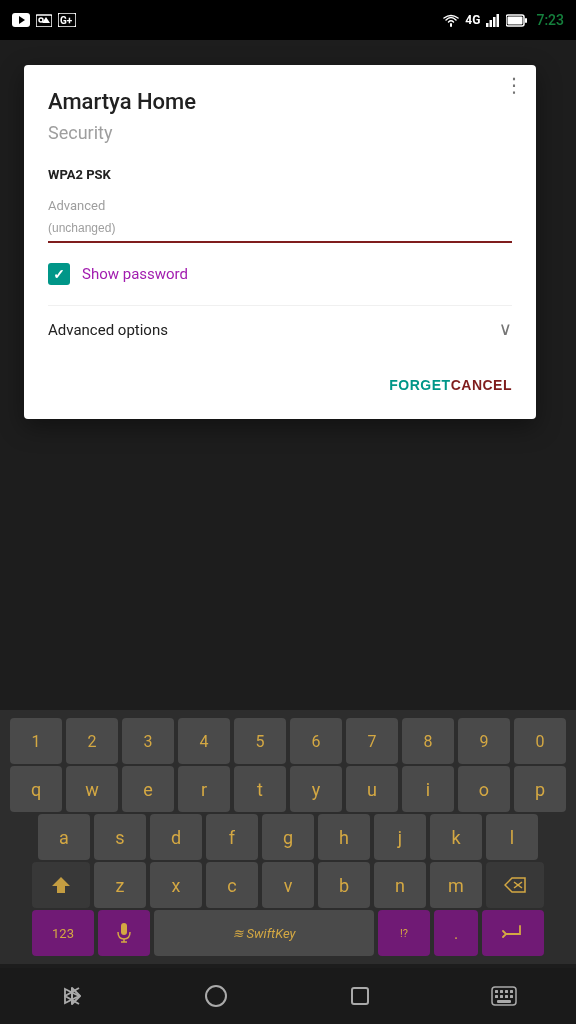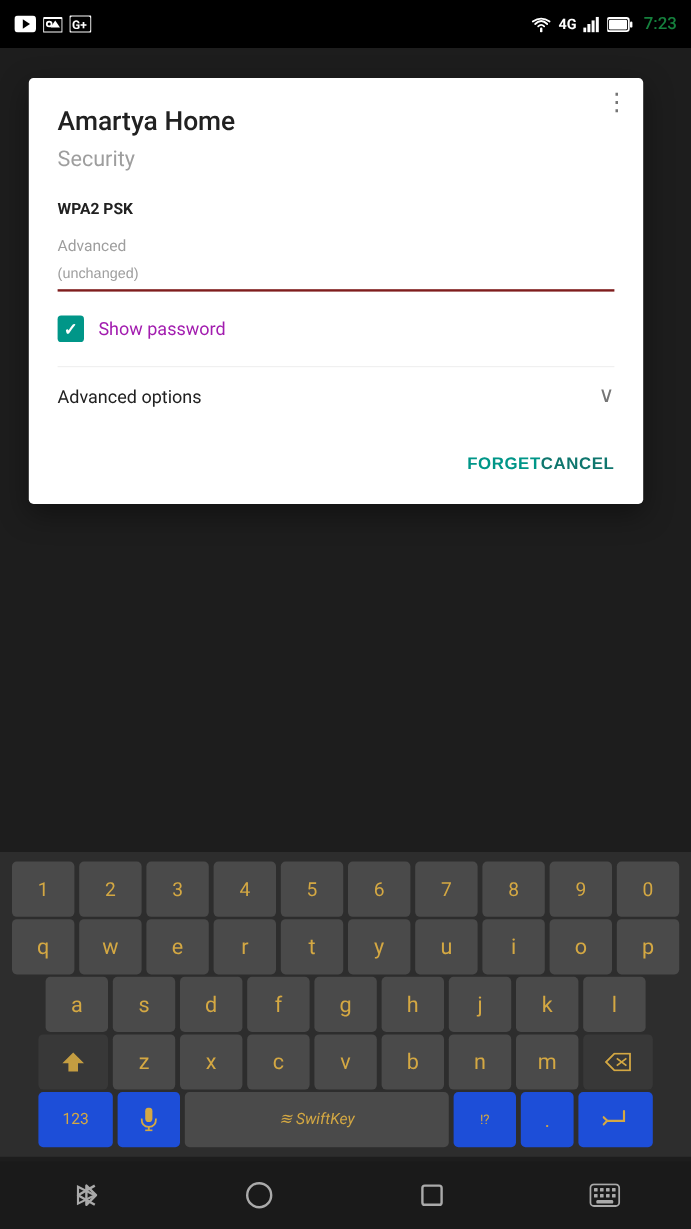--- a/index.html
+++ b/index.html
@@ -184,21 +184,21 @@
       background: none;
       border: none;
       cursor: pointer;
       padding: 10px 0;
       letter-spacing: 0.5px;
     }
 
     .btn-cancel {
       font-size: 14px;
       font-weight: 700;
-      color: #0f766e;
+      color: #7f1d1d;
       text-transform: uppercase;
       background: none;
       border: none;
       cursor: pointer;
       padding: 10px 0;
       letter-spacing: 0.5px;
     }
 
     
     .keyboard {
@@ -228,21 +228,21 @@
       justify-content: center;
       color: #d4a843;
       font-size: 18px;
       font-weight: 400;
       cursor: pointer;
       max-width: 52px;
       position: relative;
     }
 
     .key-special {
-      background: #1d4ed8;
+      background: #701a75;
       color: #d4a843;
       font-size: 13px;
     }
 
     .key-wide {
       flex: 1.5;
       max-width: 70px;
     }
 
     .key-space {

